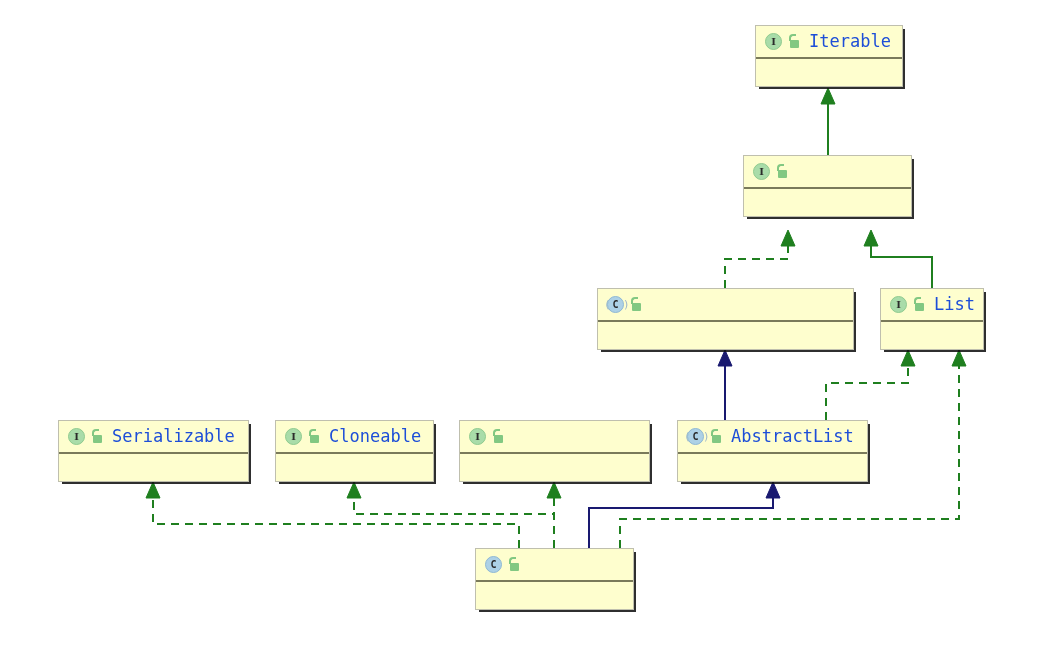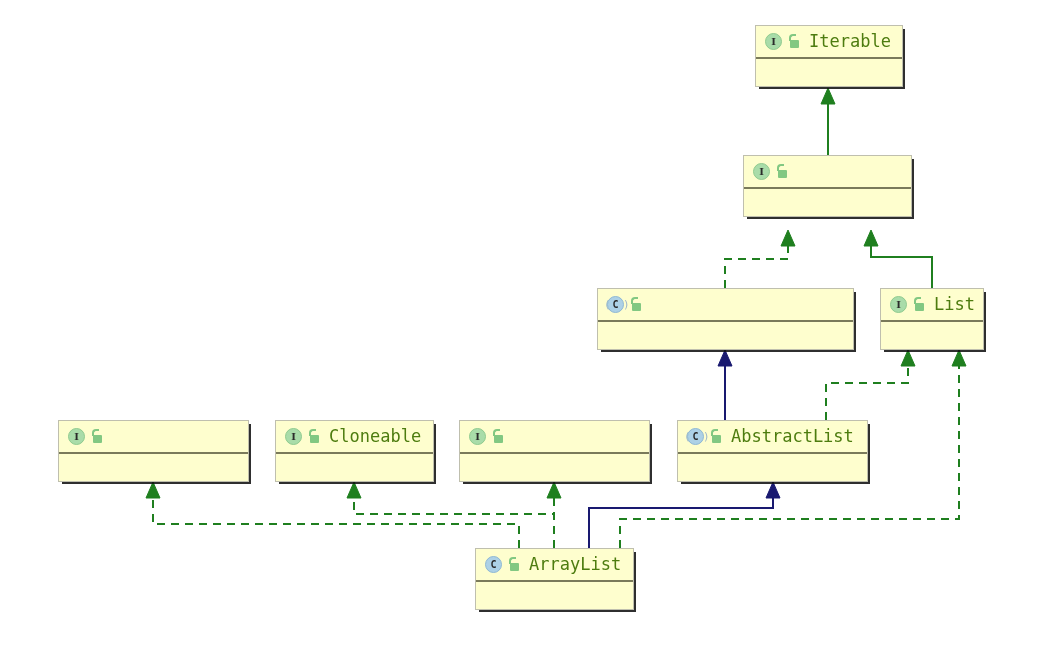--- a/index.html
+++ b/index.html
@@ -123,21 +123,21 @@
     left: 3px;
     top: 6px;
     width: 9px;
     height: 8px;
     background: #82C882;
     border-radius: 1px;
   }
   .node-label {
     font-family: "DejaVu Sans Mono", monospace;
     font-size: 17px;
-    color: #4d7c0f;
+    color: #1d4ed8;
     letter-spacing: 0px;
     line-height: 33px;
   }
 </style>
 </head>
 <body>
 
 <div id="diagram-root">
 
   <svg class="layer" viewBox="0 0 1046 645" preserveAspectRatio="none">
@@ -256,20 +256,21 @@
   <div class="uml-node" style="left:58px; top:420px; width:191px; height:62px;">
     <div class="title-row">
       <span class="stereo-icon iface">
         <span class="disc"></span>
           <span class="glyph">I</span>
       </span>
       <span class="lock-icon">
         <span class="shackle"></span>
           <span class="lockbody"></span>
       </span>
+      <span class="node-label">Serializable</span>
     </div>
     <div class="body-row"></div>
   </div>
 
   <div class="uml-node" style="left:275px; top:420px; width:159px; height:62px;">
     <div class="title-row">
       <span class="stereo-icon iface">
         <span class="disc"></span>
           <span class="glyph">I</span>
       </span>
@@ -316,18 +317,17 @@
   <div class="uml-node" style="left:475px; top:548px; width:159px; height:62px;">
     <div class="title-row">
       <span class="stereo-icon cls">
         <span class="disc"></span>
           <span class="glyph">C</span>
       </span>
       <span class="lock-icon">
         <span class="shackle"></span>
           <span class="lockbody"></span>
       </span>
-      <span class="node-label">ArrayList</span>
     </div>
     <div class="body-row"></div>
   </div>
 
 </div>
 
 </body></html>

